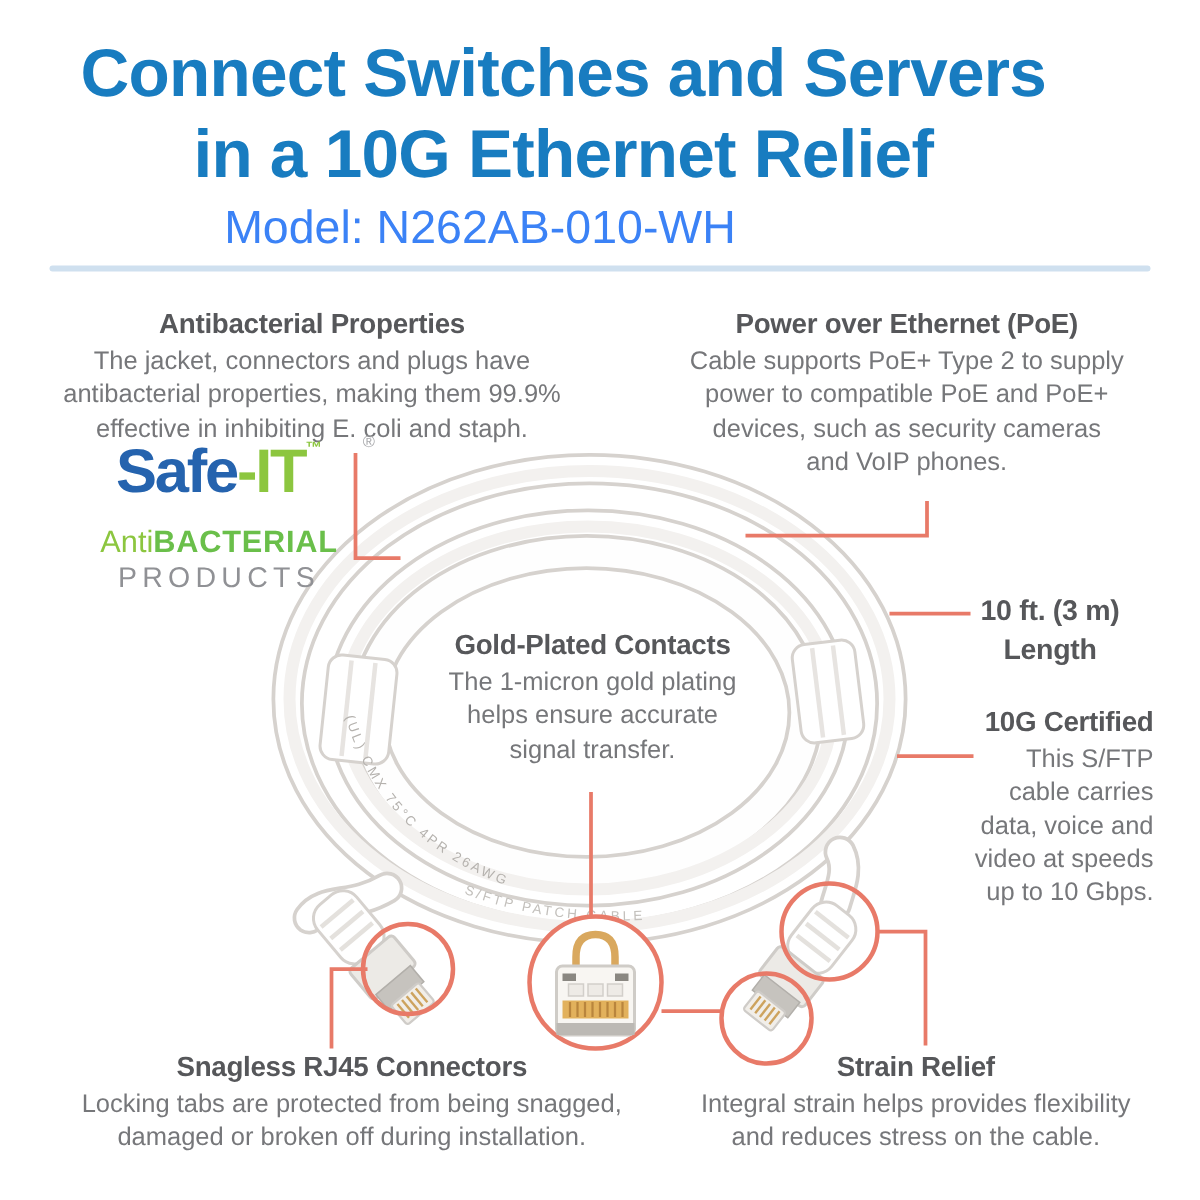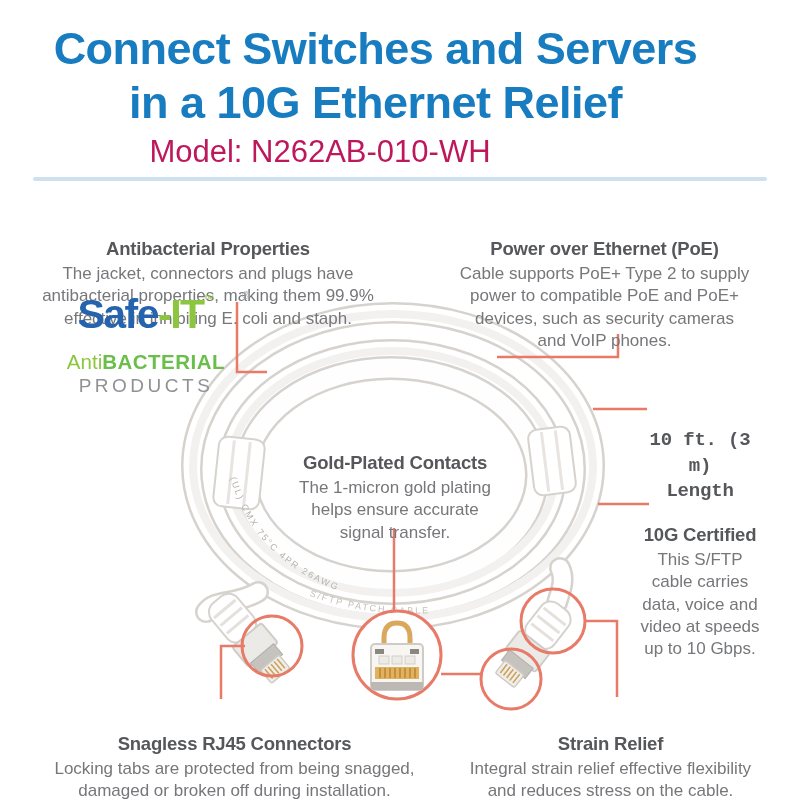--- a/index.html
+++ b/index.html
@@ -2,33 +2,33 @@
 <html><head>
 <meta charset="utf-8">
 <style>
   html,body{margin:0;padding:0;background:#ffffff;}
   .page{position:relative;width:800px;height:800px;background:#fff;overflow:hidden;
         font-family:"Liberation Sans", sans-serif;}
   
   .title{position:absolute;left:0;top:22px;width:751px;text-align:center;
          color:#187CC0;font-weight:bold;font-size:45px;line-height:1.21;letter-spacing:-0.5px;}
   .model{position:absolute;left:0;top:134px;width:640px;text-align:center;
-         color:#be185d;font-size:31px;font-weight:normal;}
+         color:#3b82f6;font-size:31px;font-weight:normal;}
   .divider{position:absolute;left:33px;top:177px;width:734px;height:4px;
            background:#cfe0ef;border-radius:2px;}
   
-  .callout{position:absolute;text-align:center;margin-top:33px;}
+  .callout{position:absolute;text-align:center;}
   .callout h3{margin:0 0 3px 0;font-size:18.5px;font-weight:bold;color:#56575A;letter-spacing:-0.2px;}
   .callout p{margin:0;font-size:17px;color:#76777A;line-height:1.31;}
   .pre{white-space:pre-line;}
   .c-antibacterial{left:13px;top:205px;width:390px;}
   .c-poe{left:437px;top:205px;width:335px;}
-  .c-length{left:633px;top:395px;width:134px;font-family:Liberation Mono, monospace;}
+  .c-length{left:633px;top:395px;width:134px;}
   .c-length h3{font-size:19px;line-height:1.35;}
-  .c-certified{left:631px;top:491px;width:138px;}
+  .c-certified{left:631px;top:470px;width:138px;text-align:right;}
   .c-gold{left:263px;top:419px;width:264px;}
   .c-snagless{left:27px;top:700px;width:415px;}
   .c-strain{left:428px;top:700px;width:365px;}
   
   .logo{position:absolute;left:50px;top:294px;width:192px;text-align:center;line-height:1;}
   .logo .row1{font-size:41px;font-weight:bold;letter-spacing:-1.5px;white-space:nowrap;}
   .logo .safe{color:#2563AE;}
   .logo .it{color:#8CC63F;}
   .logo .tm{font-size:11px;color:#8CC63F;vertical-align:top;letter-spacing:0;}
   .logo .reg{position:absolute;right:-8px;top:-4px;font-size:11px;color:#a9aaad;}
@@ -211,17 +211,17 @@
   </div>
 
   <div class="callout c-snagless">
     <h3>Snagless RJ45 Connectors</h3>
     <p class="pre">Locking tabs are protected from being snagged,
 damaged or broken off during installation.</p>
   </div>
 
   <div class="callout c-strain">
     <h3>Strain Relief</h3>
-    <p class="pre">Integral strain relief effective flexibility
+    <p class="pre">Integral strain helps provides flexibility
 and reduces stress on the cable.</p>
   </div>
 
 </div>
 
 </body></html>

